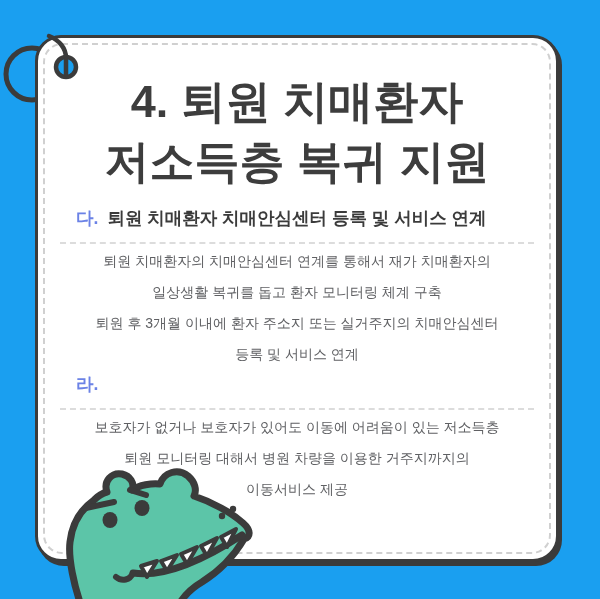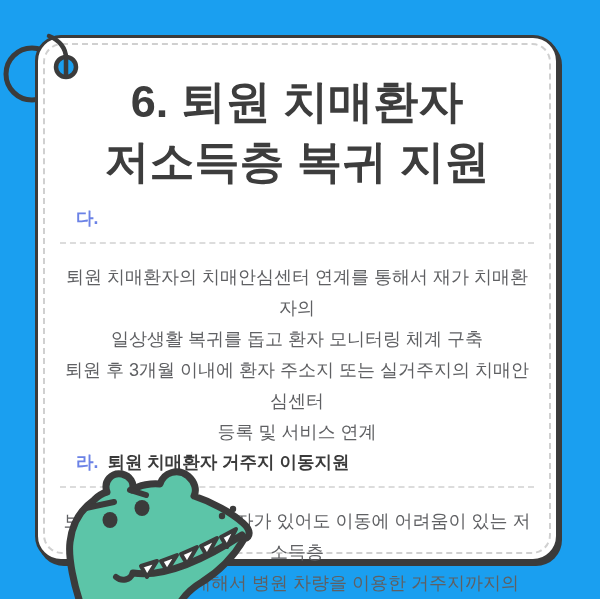--- a/index.html
+++ b/index.html
@@ -30,57 +30,57 @@
   .section-head{
     display:flex;align-items:baseline;gap:9px;
     padding-left:18px;font-size:17.5px;font-weight:bold;color:#3b3b3b;
     line-height:24px;
   }
   .section-marker{color:#6b82e6;font-weight:bold;}
   .section-divider{
     border:none;border-top:2px dashed #dcdcdc;margin:12px 2px 0 2px;
   }
   .section-body{
-    margin-top:18px;text-align:center;color:#5f6063;
-    font-size:18px;line-height:31px;white-space:pre-line;
+    margin-top:2px;text-align:center;color:#5f6063;
+    font-size:14px;line-height:31px;white-space:pre-line;
   }
   .ring-front{position:absolute;left:40px;top:28px;z-index:2;}
   .mascot{position:absolute;left:40px;top:458px;z-index:3;}
 </style>
 </head>
 <body>
 
 <svg class="ring-back" width="70" height="70" viewBox="0 0 70 70">
   <circle cx="32" cy="34" r="26" fill="none" stroke="#3b3b3b" stroke-width="5"></circle>
 </svg>
 
 <div class="card">
   <div class="card-inner-dashes"></div>
   <div class="card-content">
 
     <div class="title">
-      <div>6. 퇴원 치매환자</div>
+      <div>4. 퇴원 치매환자</div>
       <div>저소득층 복귀 지원</div>
     </div>
 
     <div class="section">
       <div class="section-head">
         <span class="section-marker">다.</span>
+        <span>퇴원 치매환자 치매안심센터 등록 및 서비스 연계</span>
       </div>
       <hr class="section-divider">
       <div class="section-body">퇴원 치매환자의 치매안심센터 연계를 통해서 재가 치매환자의
 일상생활 복귀를 돕고 환자 모니터링 체계 구축
 퇴원 후 3개월 이내에 환자 주소지 또는 실거주지의 치매안심센터
 등록 및 서비스 연계</div>
     </div>
 
     <div class="section second">
       <div class="section-head">
         <span class="section-marker">라.</span>
-        <span>퇴원 치매환자 거주지 이동지원</span>
       </div>
       <hr class="section-divider">
       <div class="section-body">보호자가 없거나 보호자가 있어도 이동에 어려움이 있는 저소득층
 퇴원 모니터링 대해서 병원 차량을 이용한 거주지까지의
 이동서비스 제공</div>
     </div>
 
   </div>
 </div>
 

